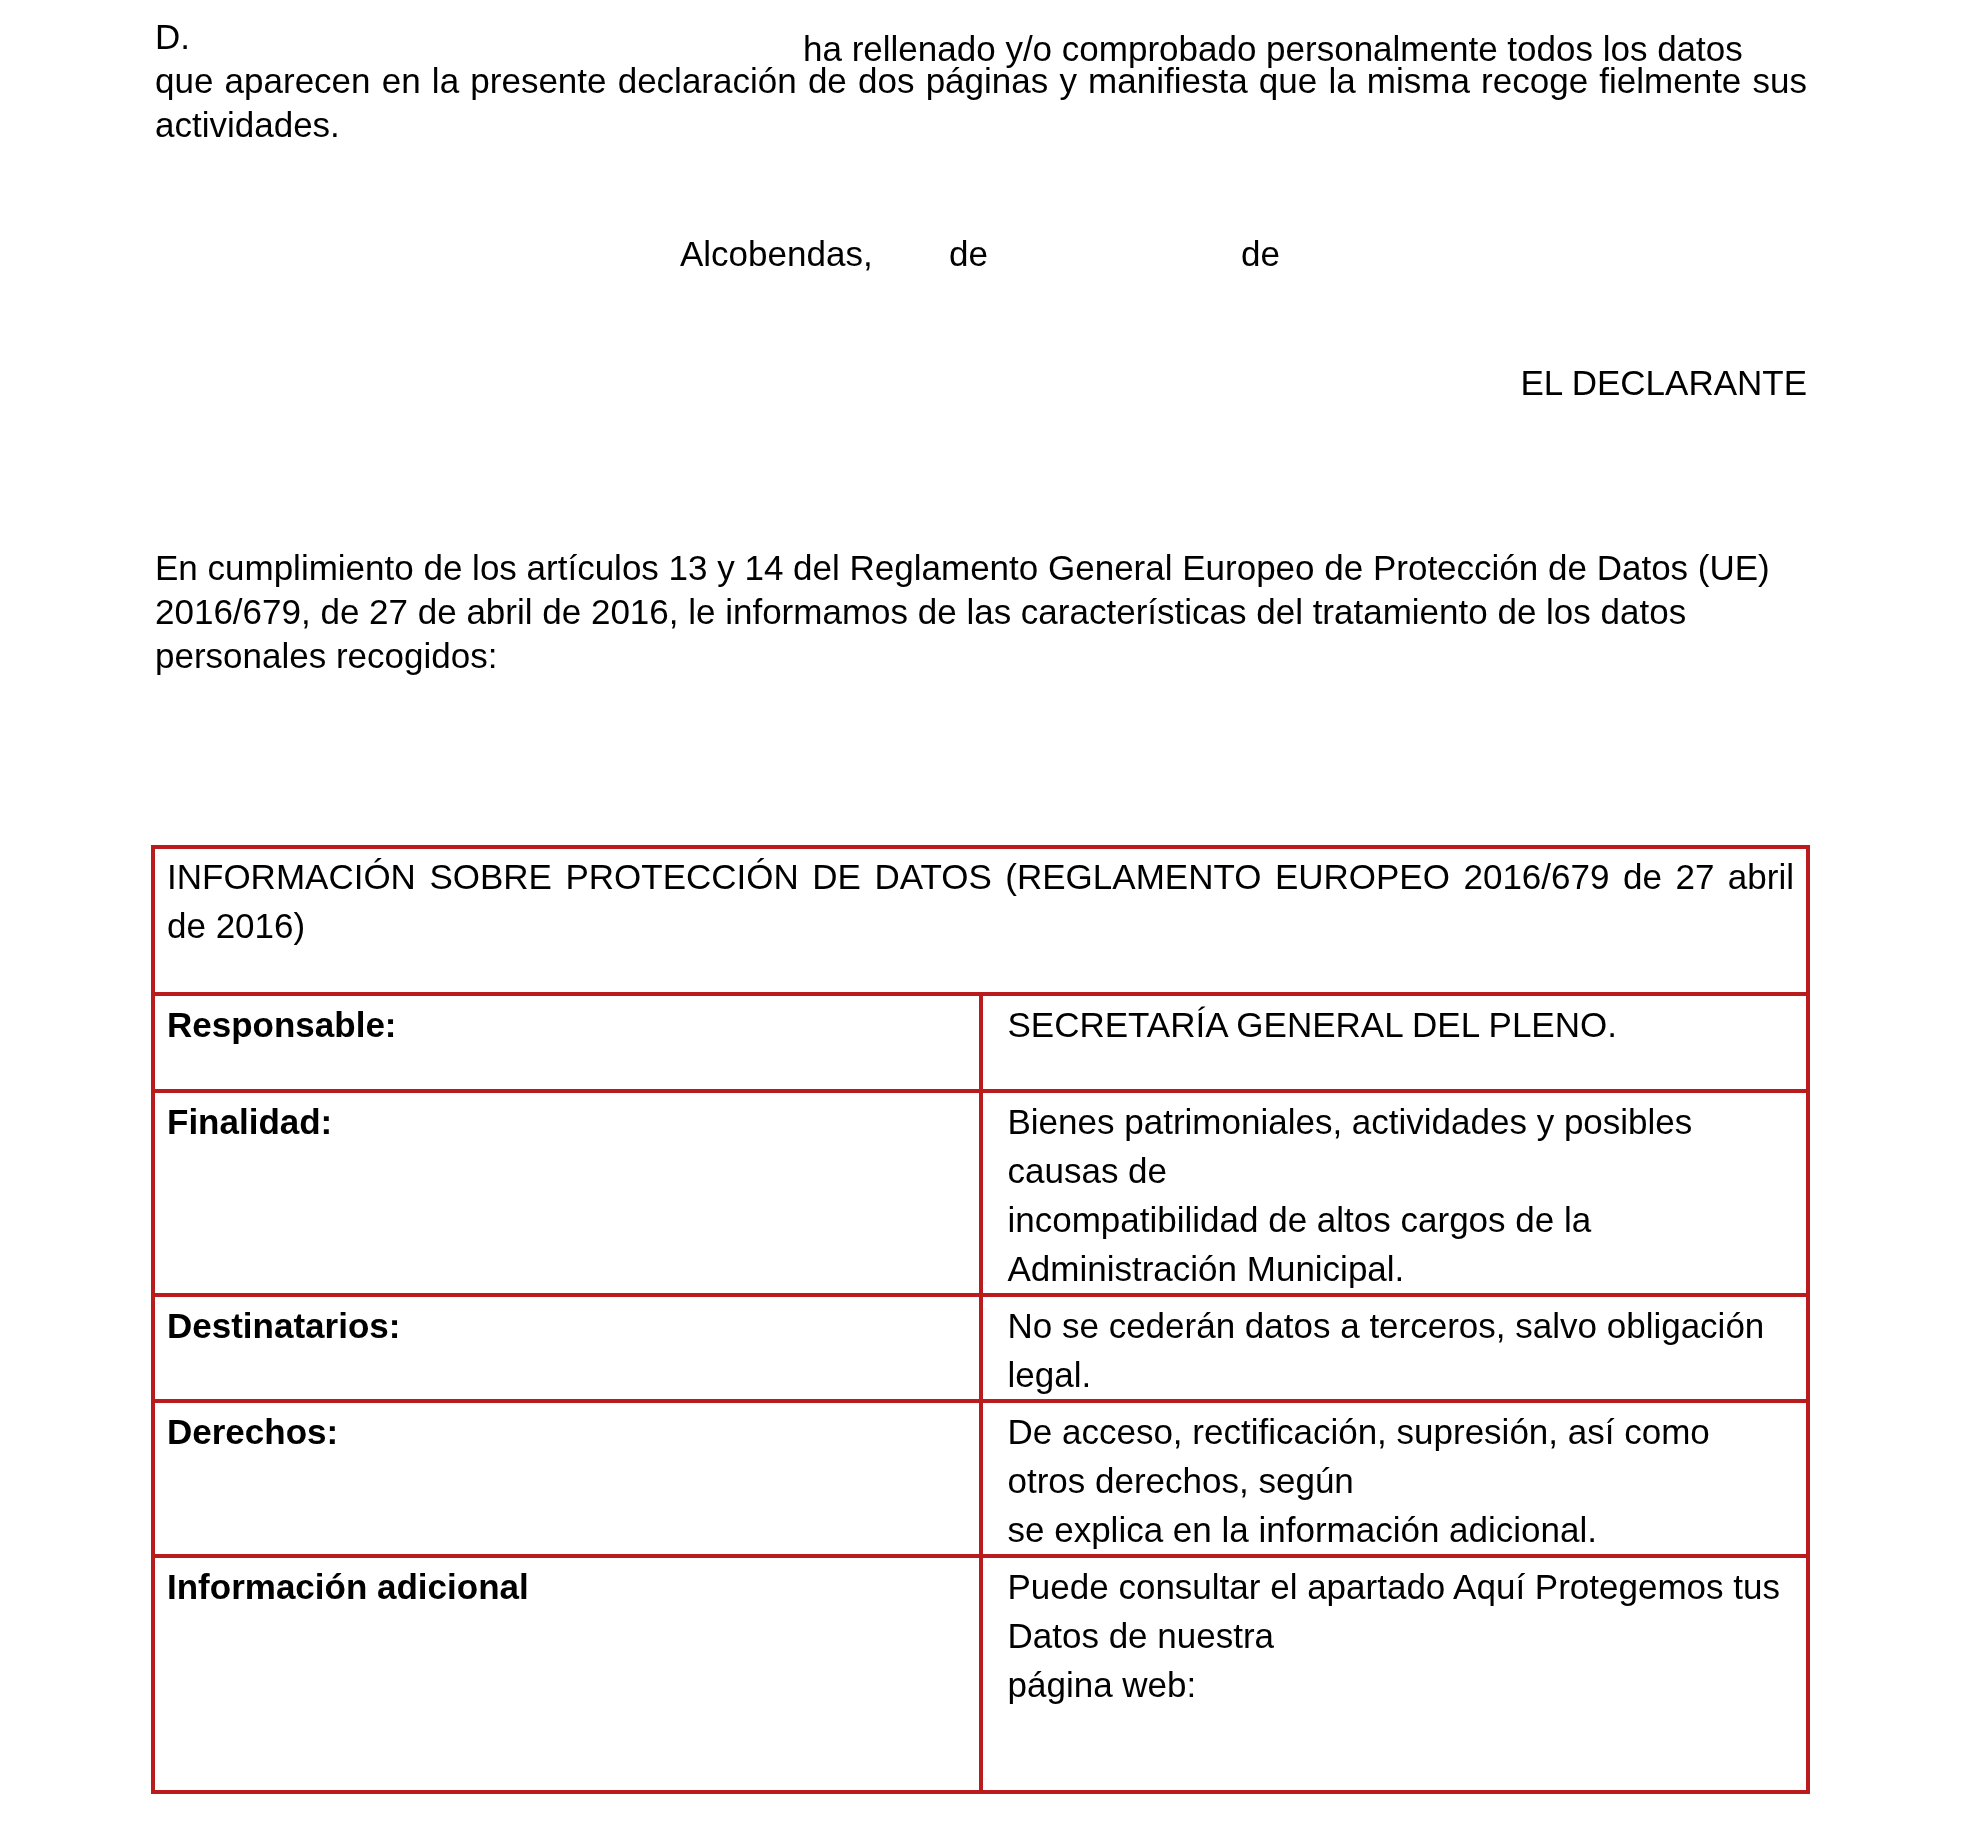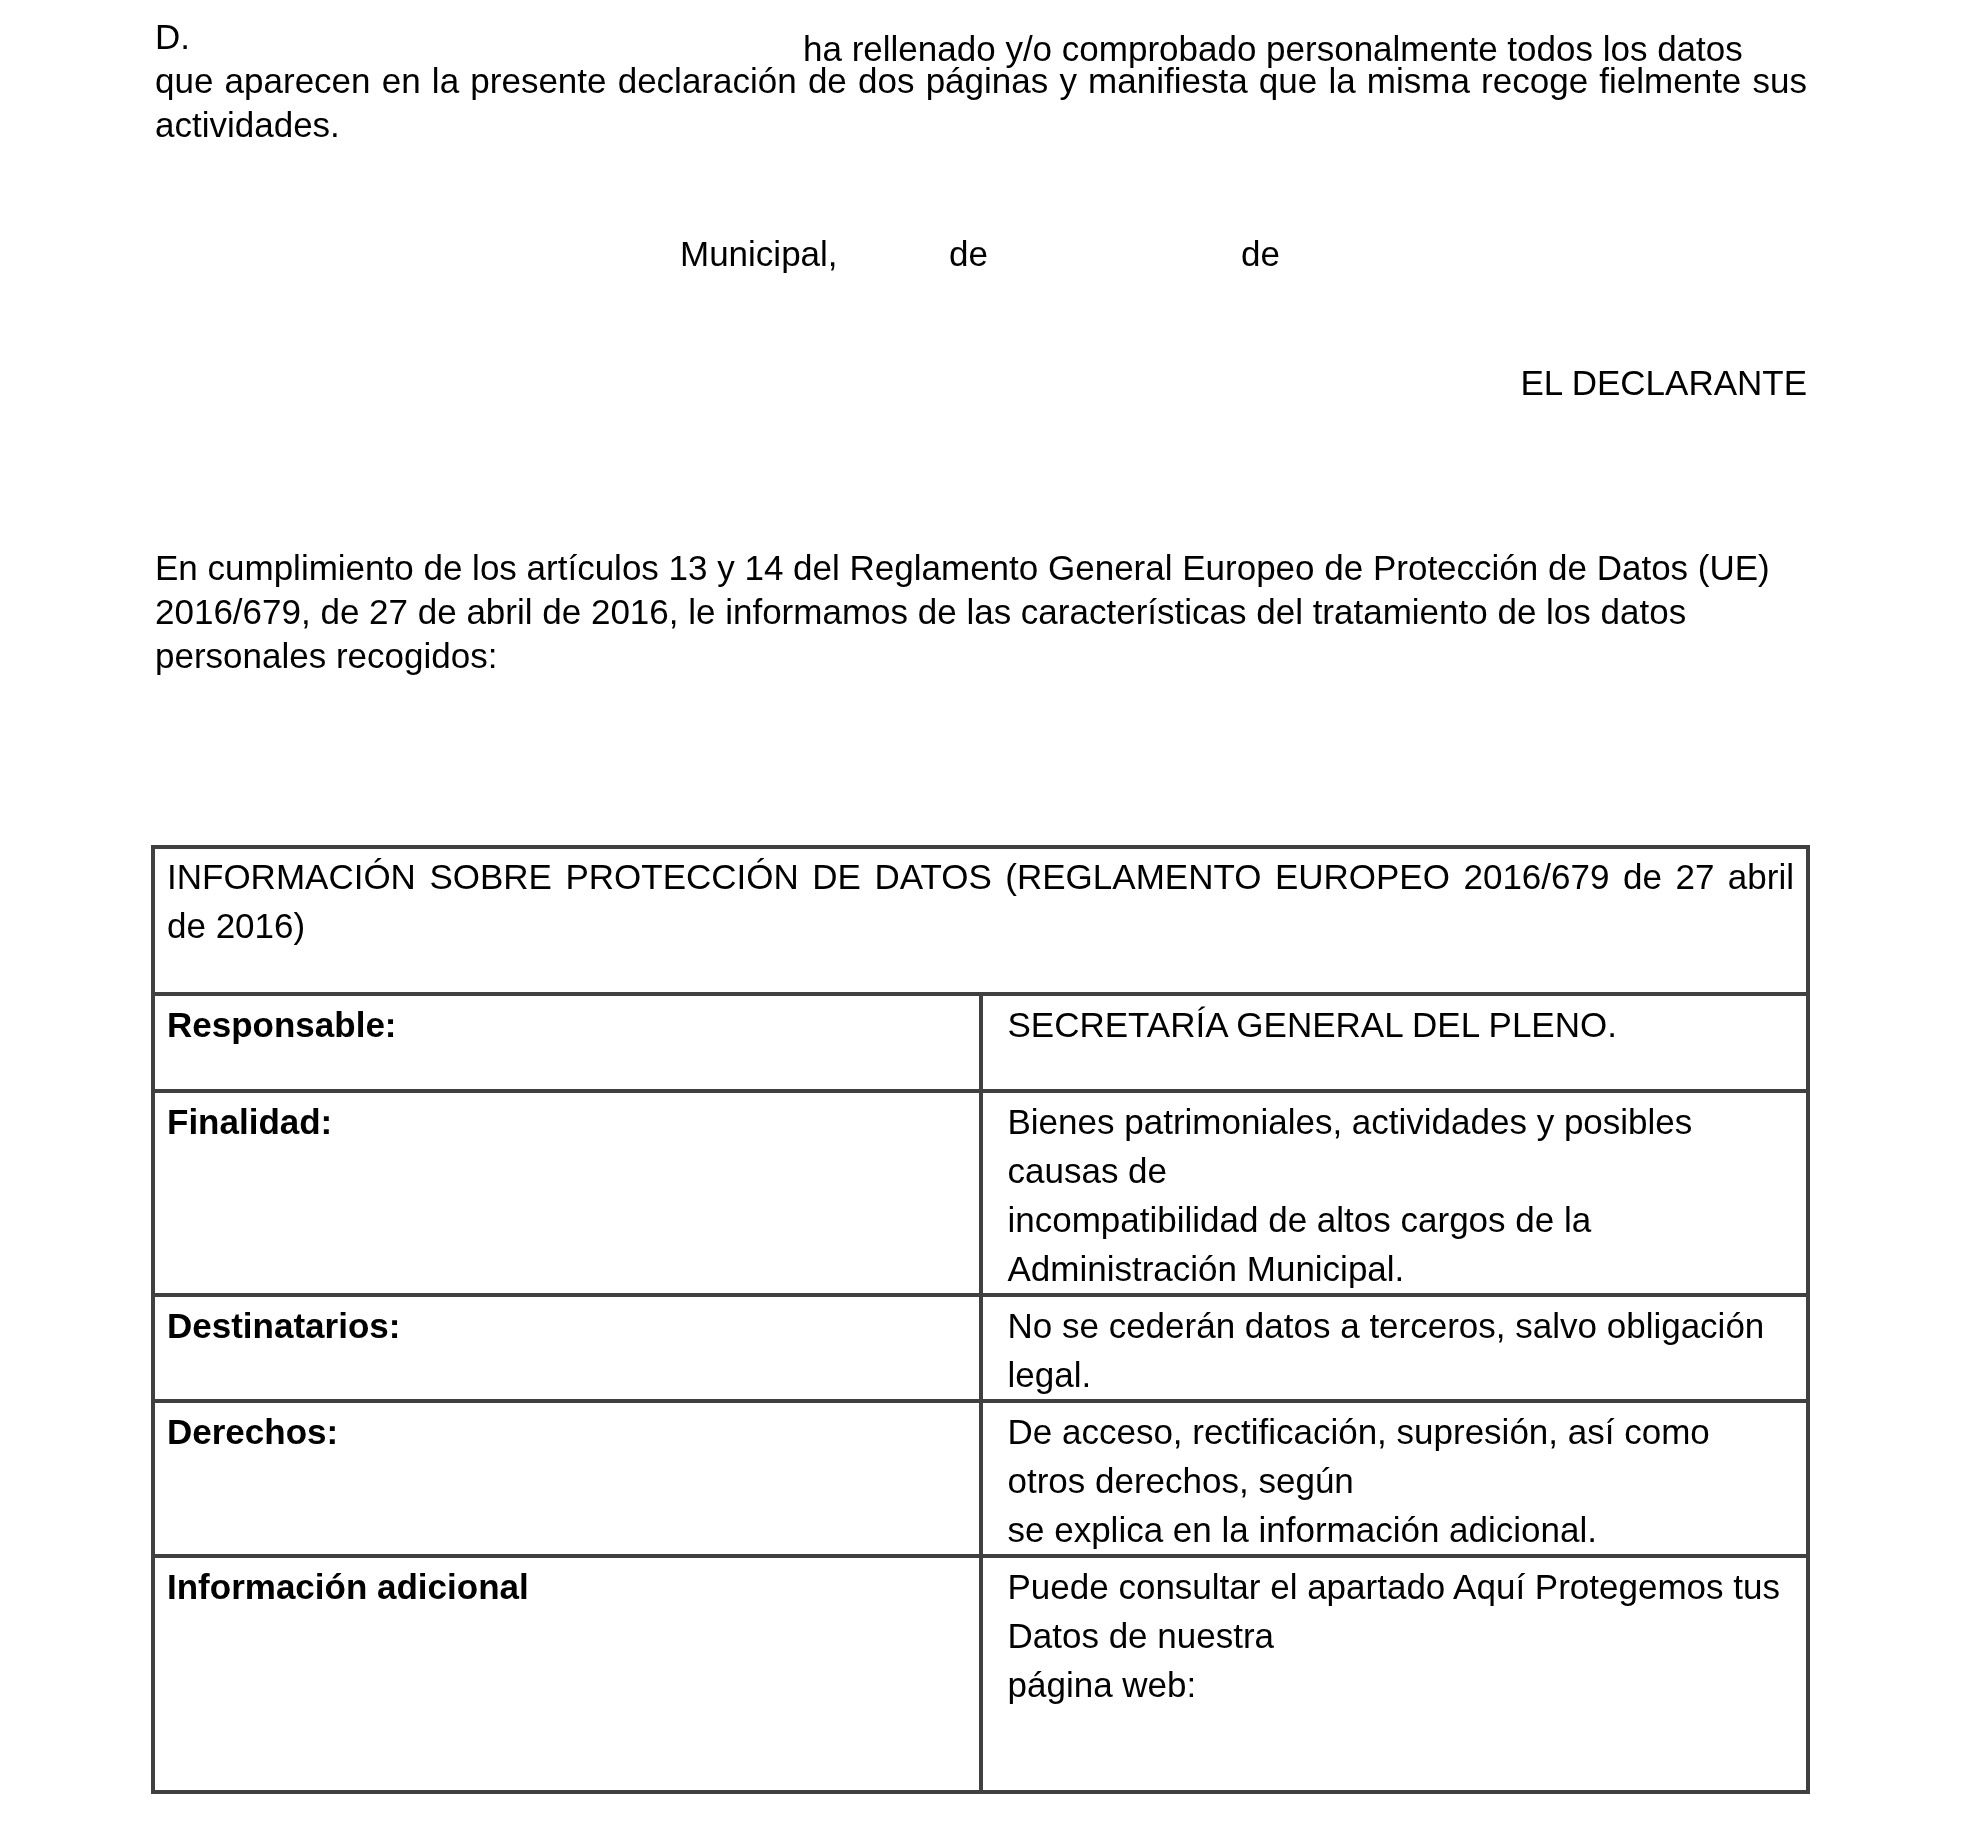--- a/index.html
+++ b/index.html
@@ -81,21 +81,21 @@
       position: absolute;
       left: 151px;
       top: 845px;
       width: 1659px;
       border-collapse: collapse;
       font-size: 35px;
       line-height: 49px;
       table-layout: fixed;
     }
     table.info td {
-      border: 4px solid #404040;
+      border: 4px solid #b91c1c;
       vertical-align: top;
       padding: 4px 12px 0 12px;
       box-sizing: border-box;
     }
     table.info td.header-cell {
       text-align: justify;
       text-align-last: left;
       height: 147px;
       padding-top: 3px;
     }
@@ -122,21 +122,21 @@
 <div class="page">
 
   <p class="para justify" id="decl-para">
     <span class="decl-line1">
       <span class="prefix">D.</span>
       <span class="rest">ha rellenado y/o comprobado personalmente todos los datos</span>
     </span>
     <span class="decl-rest">que aparecen en la presente declaración de dos páginas y manifiesta que la misma recoge fielmente sus actividades.</span>
   </p>
 
-  <span class="date-line" id="date-city">Municipal,</span>
+  <span class="date-line" id="date-city">Alcobendas,</span>
   <span class="date-line" id="date-de1">de</span>
   <span class="date-line" id="date-de2">de</span>
 
   <span id="signature">EL DECLARANTE</span>
 
   <p class="para" id="gdpr-para">En cumplimiento de los artículos 13 y 14 del Reglamento General Europeo de Protección de Datos (UE) 2016/679, de 27 de abril de 2016, le informamos de las características del  tratamiento de los datos personales recogidos:</p>
 
   <table class="info">
     <tbody>
       <tr class="r-header">

